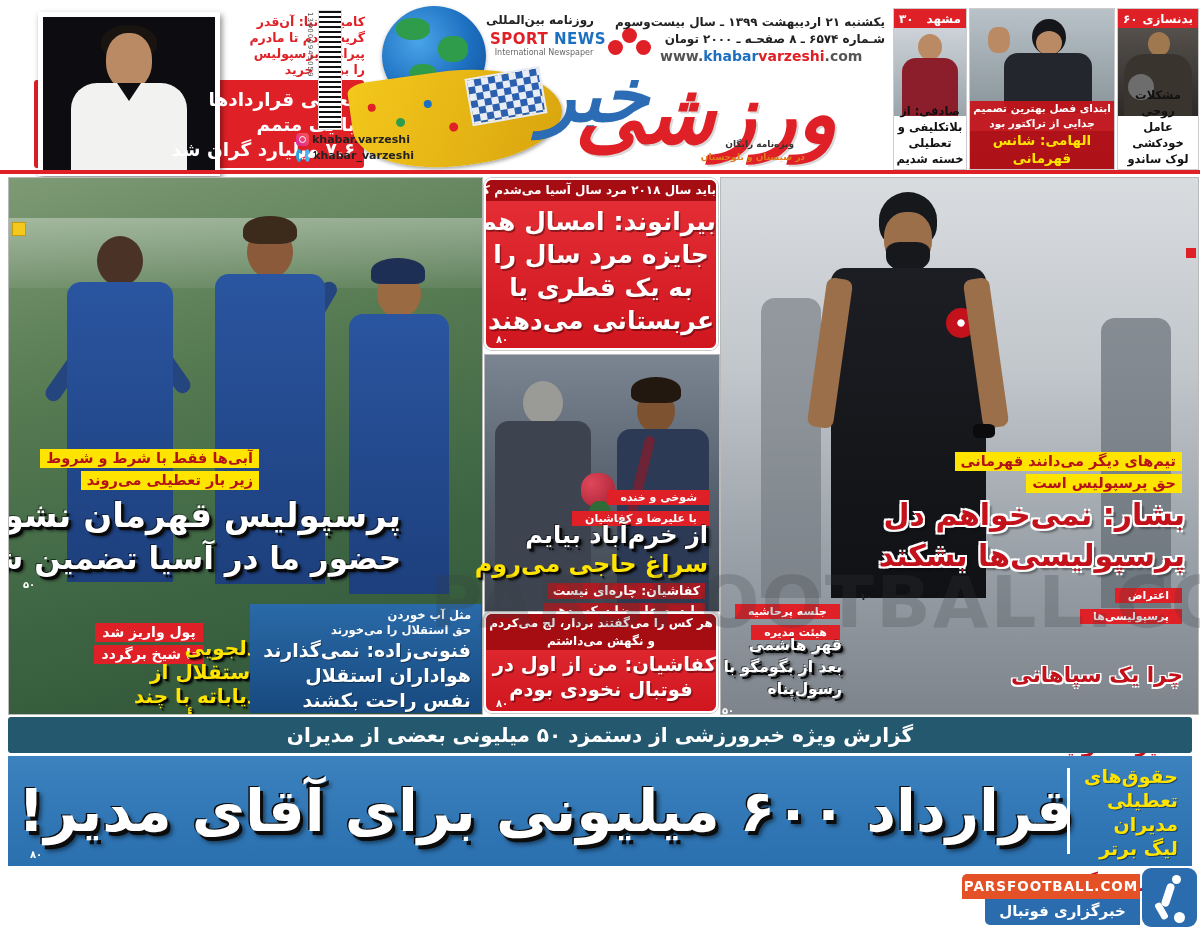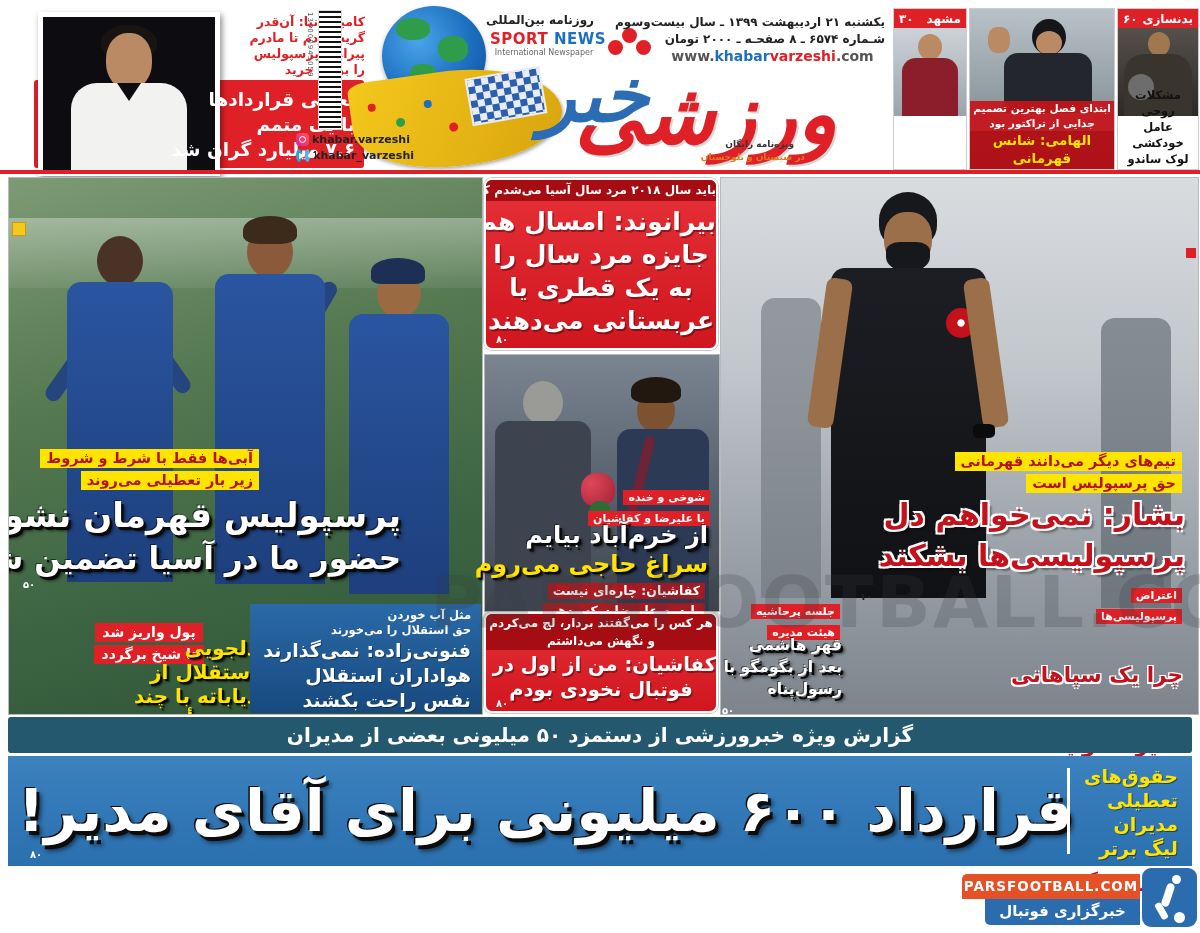--- a/index.html
+++ b/index.html
@@ -43,21 +43,21 @@
   .social{left:296px;top:133px;width:118px;font-size:11px;font-weight:bold;color:#222;}
   .social .row{display:flex;align-items:center;gap:3px;margin-bottom:3px;}
   .sicon{width:13px;height:13px;border-radius:4px;display:inline-block;position:relative;}
   .ig{background:linear-gradient(45deg,#d6249f,#fd5949);}
   .ig::after{content:"";position:absolute;left:3px;top:3px;width:5px;height:5px;border:1.5px solid #fff;border-radius:50%;}
   .tg{background:#2aa3dd;border-radius:50%;}
   .tg::after{content:"";position:absolute;left:3px;top:4px;width:0;height:0;border-left:7px solid #fff;border-top:3px solid transparent;border-bottom:3px solid transparent;}
   .tw{background:#4ab3f4;border-radius:50%;}
   .tw::after{content:"";position:absolute;left:3px;top:4px;width:7px;height:5px;background:#fff;border-radius:60% 0 60% 60%;}
   .issue{left:660px;top:14px;width:225px;text-align:right;font-size:12px;color:#222;font-weight:bold;line-height:17px;}
-  .website{font-size:14px;direction:ltr;text-align:center;}
+  .website{font-size:14px;direction:ltr;text-align:left;}
   .website .w1{color:#555;} .website .w2{color:#1d6fc0;} .website .w3{color:#e02027;} .website .w4{color:#555;}
 
   .hbox{top:8px;height:160px;border:1px solid #ccc;background:#fff;overflow:hidden;}
   .hbox-title{position:absolute;left:0;top:0;right:0;height:19px;background:#e02027;color:#fff;
               font-size:12px;font-weight:bold;display:flex;justify-content:space-between;align-items:center;padding:0 5px;direction:rtl;}
   .hbox-photo{position:absolute;left:0;top:19px;right:0;height:88px;overflow:hidden;}
   .hbox-cap{position:absolute;left:0;right:0;bottom:2px;text-align:center;font-size:11.5px;font-weight:bold;color:#111;line-height:16px;}
   .box-mashhad{left:893px;width:72px;}
   .box-body{left:1117px;width:80px;}
   .box-elhami{left:969px;top:8px;width:144px;height:160px;border:1px solid #ccc;overflow:hidden;
@@ -78,21 +78,21 @@
   .photo-mid{left:484px;top:354px;width:234px;height:256px;border:1px solid #b9b9b9;overflow:hidden;
              background:linear-gradient(180deg,#7b8591 0%,#565f6c 55%,#3e4650 100%);}
   .photo-right{left:720px;top:177px;width:477px;height:536px;border:1px solid #b9b9b9;overflow:hidden;
                background:linear-gradient(180deg,#d9dcdf 0%,#c2c7cc 35%,#9aa1a8 70%,#7d848c 100%);}
   .arm{position:absolute;border-radius:8px;}
 
   .badge-y{display:inline-block;background:#ffe400;color:#b3121a;font-weight:bold;font-size:14.5px;
            padding:1px 6px 2px;margin-bottom:2px;}
   .badge-r{display:inline-block;background:#e02027;color:#fff;font-weight:bold;font-size:14px;
            padding:1px 7px 2px;margin-bottom:2px;}
-  .badge-r.sm{font-size:11px;padding:1px 5px;}
+  .badge-r.sm{font-size:11px;padding:1px 13px;}
   .hl-white{color:#fff;font-weight:bold;text-shadow:2.5px 2.5px 0 #0a0a0a,-1px -1px 0 rgba(0,0,0,.5),4px 4px 3px rgba(0,0,0,.55);}
   .hl-yellow{color:#ffe400;font-weight:bold;text-shadow:2px 2px 0 #0a0a0a,3px 3px 2px rgba(0,0,0,.6);}
   .hl-redout{color:#c3121b;font-weight:bold;
              text-shadow:-2px -2px 0 #fff,2px -2px 0 #fff,-2px 2px 0 #fff,2px 2px 0 #fff,4px 4px 2px rgba(0,0,0,.35);}
   .pg{font-size:10px;color:#fff;font-weight:bold;}
   .pg-dark{font-size:10px;color:#222;font-weight:bold;}
 
   .bluebox{left:250px;top:604px;width:231px;height:109px;background:linear-gradient(180deg,#2a6aa8,#17497e);
            text-align:right;padding:4px 10px 0 0;box-sizing:border-box;}
   .bluebox .sm{color:#fff;font-size:11.5px;font-weight:bold;line-height:15px;}
@@ -233,20 +233,25 @@
 
   <div class="abs hbox box-mashhad">
     <div class="hbox-title">
       <span>مشهد</span>
       <span>۳۰</span>
     </div>
     <div class="hbox-photo" style="background:linear-gradient(180deg,#cdd3d8,#9aa4ab);">
       <div class="sil-head" style="left:24px;top:6px;width:24px;height:26px;background:#b98a63;"></div>
       <div class="sil-body" style="left:8px;top:30px;width:56px;height:58px;background:#8c1d2b;"></div>
     </div>
+    <div class="hbox-cap fa">
+      <div>صادقی: از</div>
+      <div>بلاتکلیفی و تعطیلی</div>
+      <div>خسته شدیم</div>
+    </div>
   </div>
 
   <div class="abs box-elhami">
     <div class="sil-head" style="left:62px;top:10px;width:34px;height:36px;background:#15161a;"></div>
     <div class="sil-head" style="left:66px;top:22px;width:26px;height:24px;background:#b98a63;"></div>
     <div class="sil-body" style="left:34px;top:44px;width:88px;height:60px;background:#23262c;"></div>
     <div class="sil-head" style="left:18px;top:18px;width:22px;height:26px;background:#b98a63;border-radius:40%;"></div>
     <div class="elhami-strip" style="top:92px;height:30px;">
       <div>ابتدای فصل بهترین تصمیم</div>
       <div>جدایی از تراکتور بود</div>

